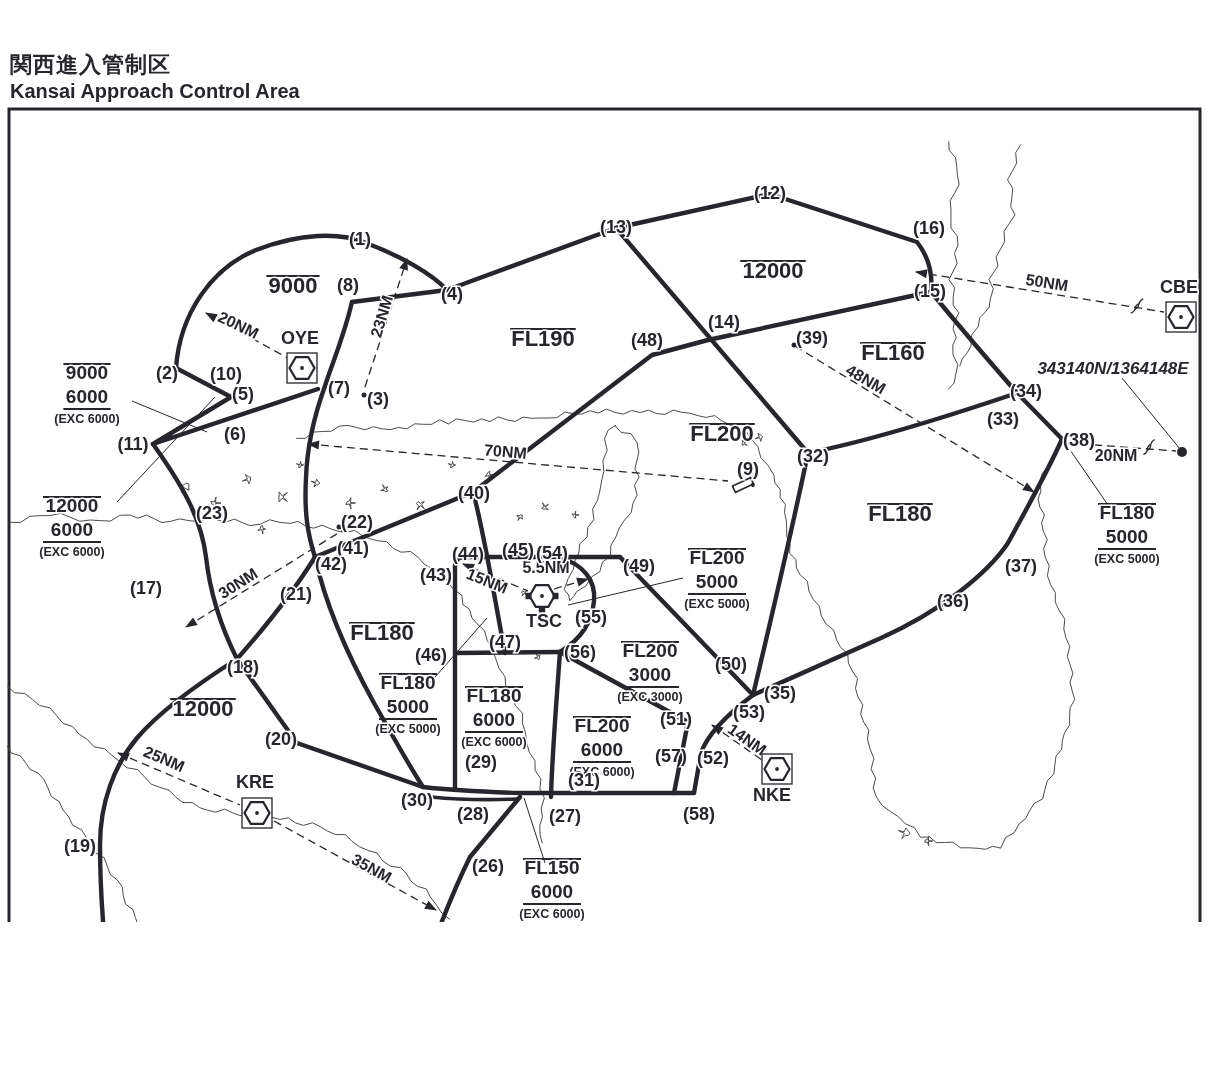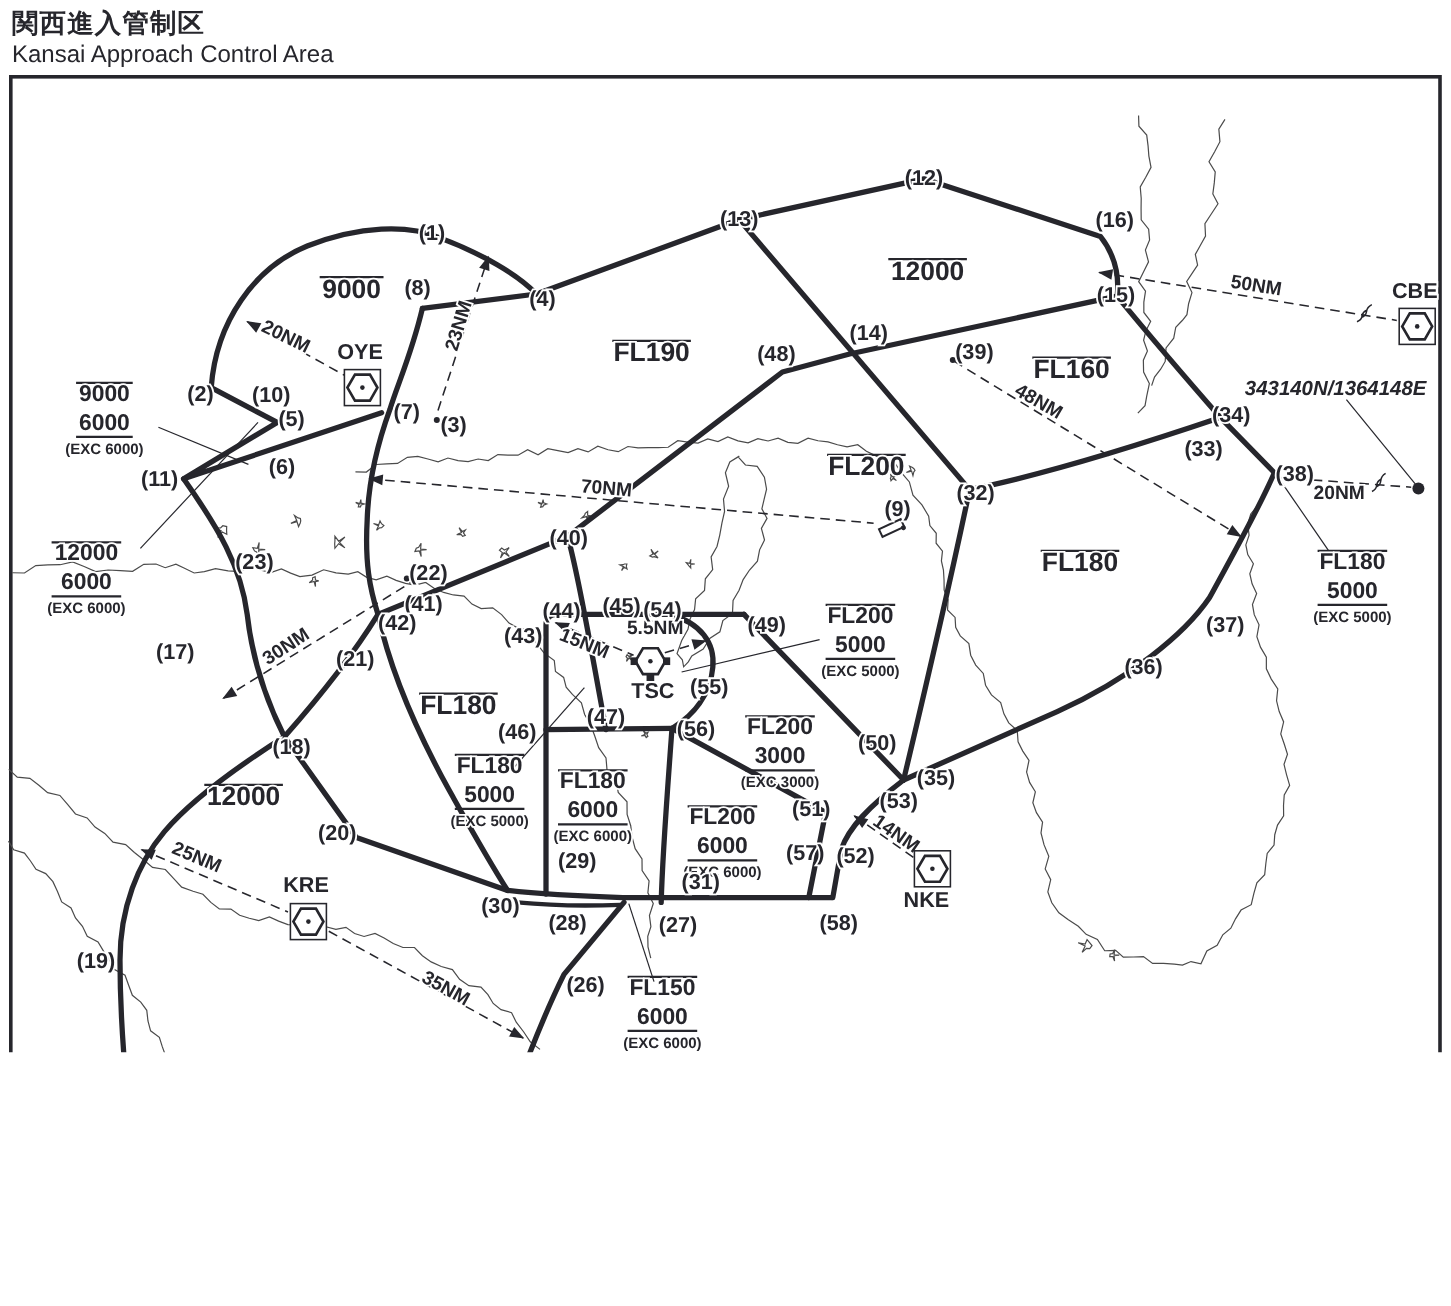--- a/index.html
+++ b/index.html
@@ -1,20 +1,20 @@
 <!DOCTYPE html>
 <html><head>
 <meta charset="utf-8">
 <style>
   html,body{margin:0;padding:0;background:#ffffff;}
   #stage{position:relative;width:1209px;height:877px;background:#ffffff;overflow:hidden;
-         font-family:"Liberation Sans",sans-serif;color:#26262c;}
+         font-family:"Liberation Sans",sans-serif;color:#26262c;margin-top:45px;}
   #titleblock{position:absolute;left:10px;top:6px;line-height:1.25;}
   #title-jp{font-size:22px;font-weight:700;letter-spacing:1px;}
-  #title-en{font-size:20px;font-weight:400;}
+  #title-en{font-size:20px;font-weight:700;}
   svg{position:absolute;left:0;top:0;}
   text{fill:#26262c;}
   .pt{font-size:18px;font-weight:600;paint-order:stroke;stroke:#ffffff;stroke-width:3px;}
   .alt{font-weight:600;paint-order:stroke;stroke:#ffffff;stroke-width:3px;}
   .dist{font-size:16px;font-weight:600;paint-order:stroke;stroke:#ffffff;stroke-width:3px;}
   .nav{font-size:18px;font-weight:600;paint-order:stroke;stroke:#ffffff;stroke-width:3px;}
   .coordnote{font-size:17px;font-weight:600;font-style:italic;}
 </style>
 </head>
 <body>

